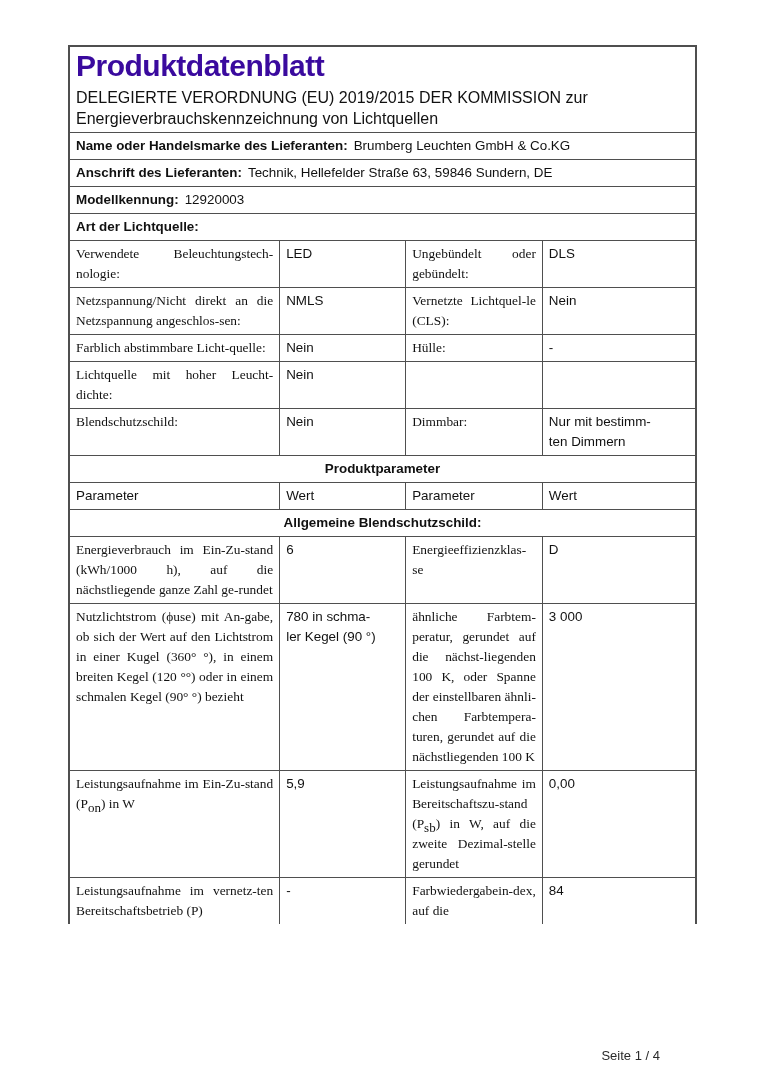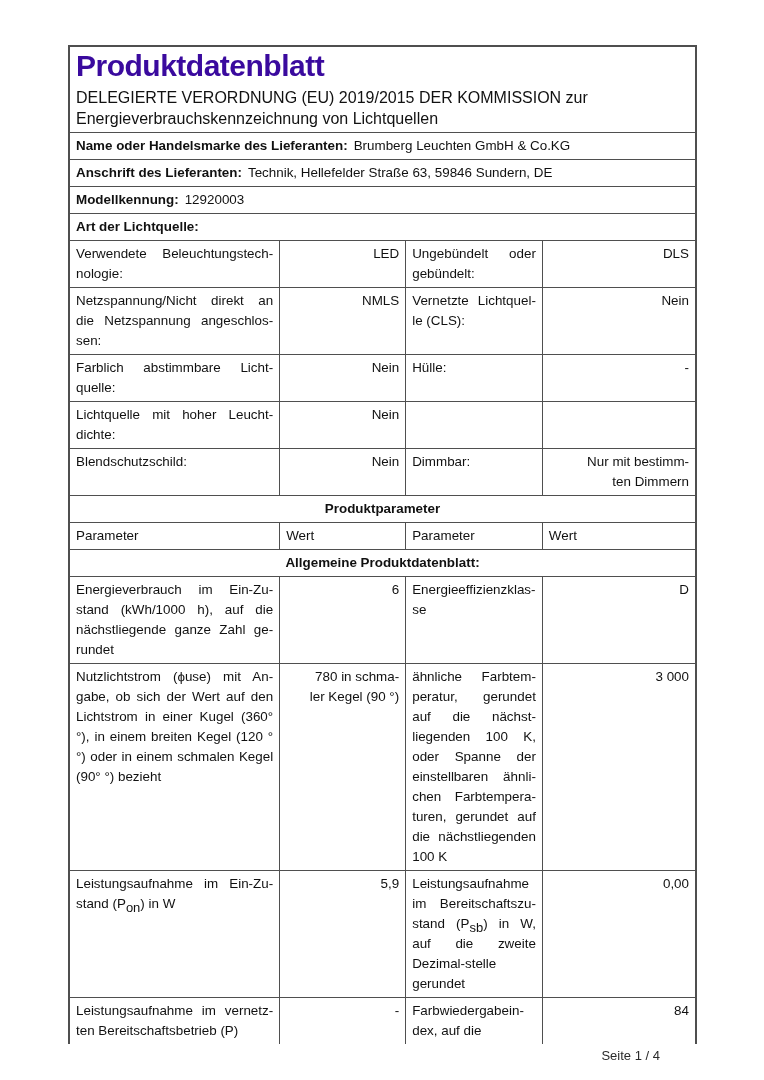--- a/index.html
+++ b/index.html
@@ -46,22 +46,22 @@
     font-weight: bold;
     letter-spacing: -0.5px;
     color: #3a0a9e;
   }
   .reg-line { font-size: 16px; line-height: 21px; }
   
   td.info-cell { padding: 4px 7px; font-size: 14px; line-height: 19px; }
   .lbl { font-weight: bold; }
   .val { margin-left: 6px; }
   
-  td.pcell { text-align: justify; }
-  td.vcell { text-align: right; }
+  td.pcell { text-align: justify; font-family: Liberation Serif, serif; }
+  td.vcell { text-align: left; }
   td.sec-cell {
     text-align: center;
     font-weight: bold;
     padding: 1px 6px;
     font-size: 13.8px;
   }
   td.colhead { padding: 2px 6px; }
   .para2 { margin-top: 9px; }
   sub { font-size: 13px; line-height: 0; }
   tr.cut td { border-bottom: none; }
@@ -148,21 +148,21 @@
         <tr>
           <td class="sec-cell" colspan="4">Produktparameter</td>
         </tr>
         <tr>
           <td class="colhead">Parameter</td>
           <td class="colhead">Wert</td>
           <td class="colhead">Parameter</td>
           <td class="colhead">Wert</td>
         </tr>
         <tr>
-          <td class="sec-cell" colspan="4">Allgemeine Produktdatenblatt:</td>
+          <td class="sec-cell" colspan="4">Allgemeine Blendschutzschild:</td>
         </tr>
 
         <tr>
           <td class="pcell">Energieverbrauch im Ein-Zu-stand (kWh/1000 h), auf die nächstliegende ganze Zahl ge-rundet</td>
           <td class="vcell">6</td>
           <td class="pcell">Energieeffizienzklas-se</td>
           <td class="vcell">D</td>
         </tr>
         <tr>
           <td class="pcell">Nutzlichtstrom (ϕuse) mit An-gabe, ob sich der Wert auf den Lichtstrom in einer Kugel (360° °), in einem breiten Kegel (120 °°) oder in einem schmalen Kegel (90° °) bezieht</td>

